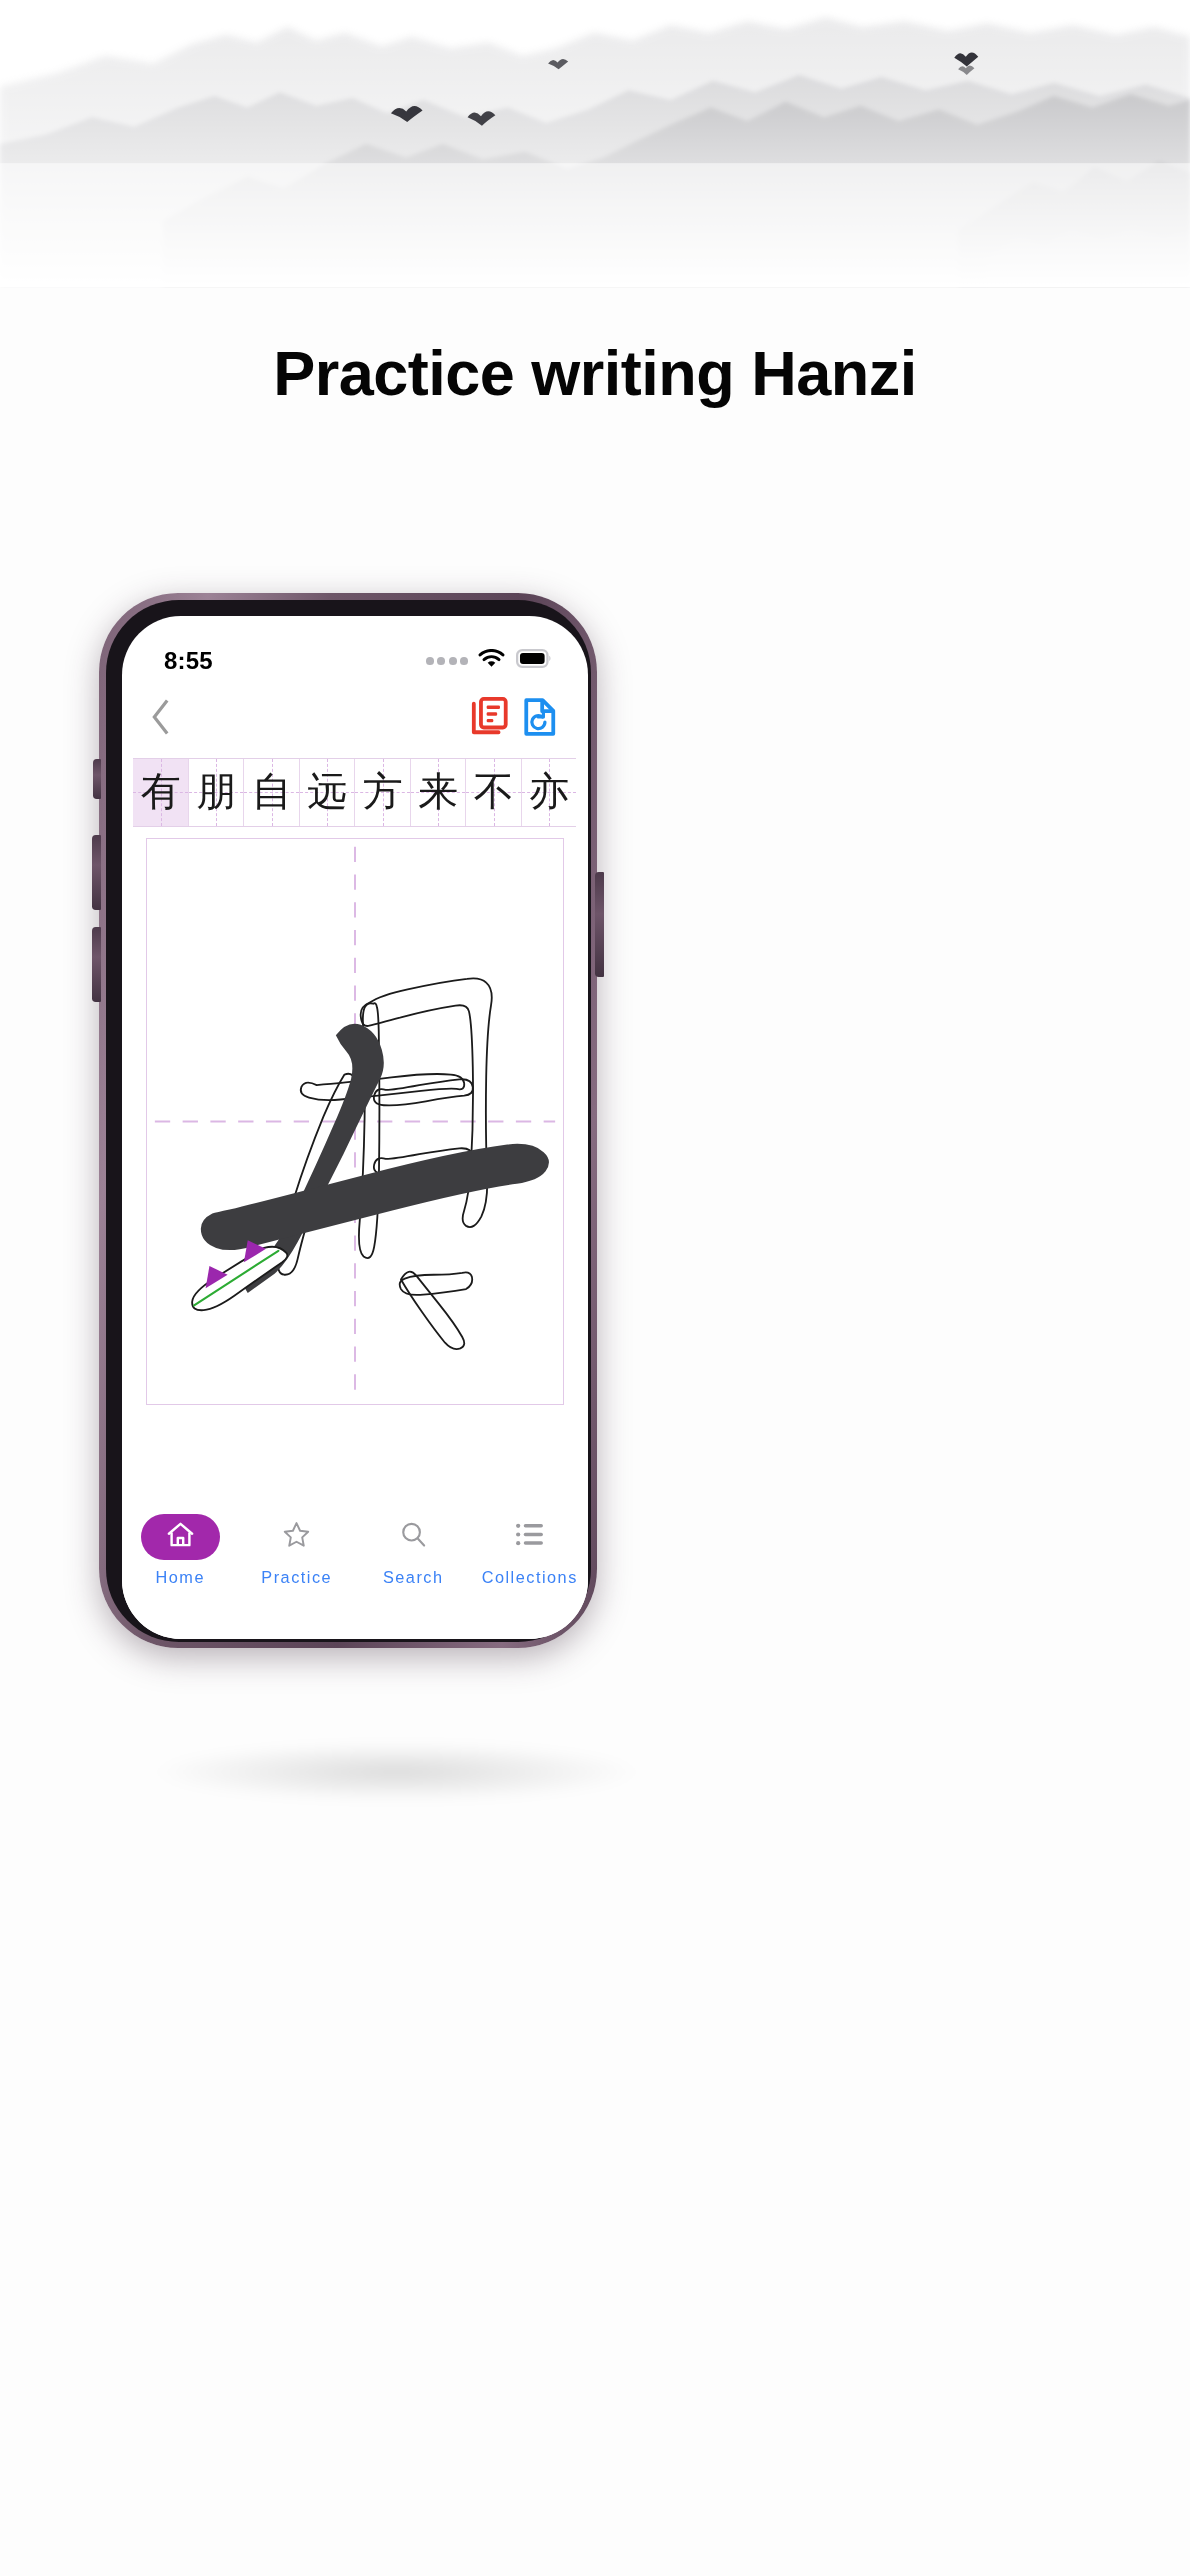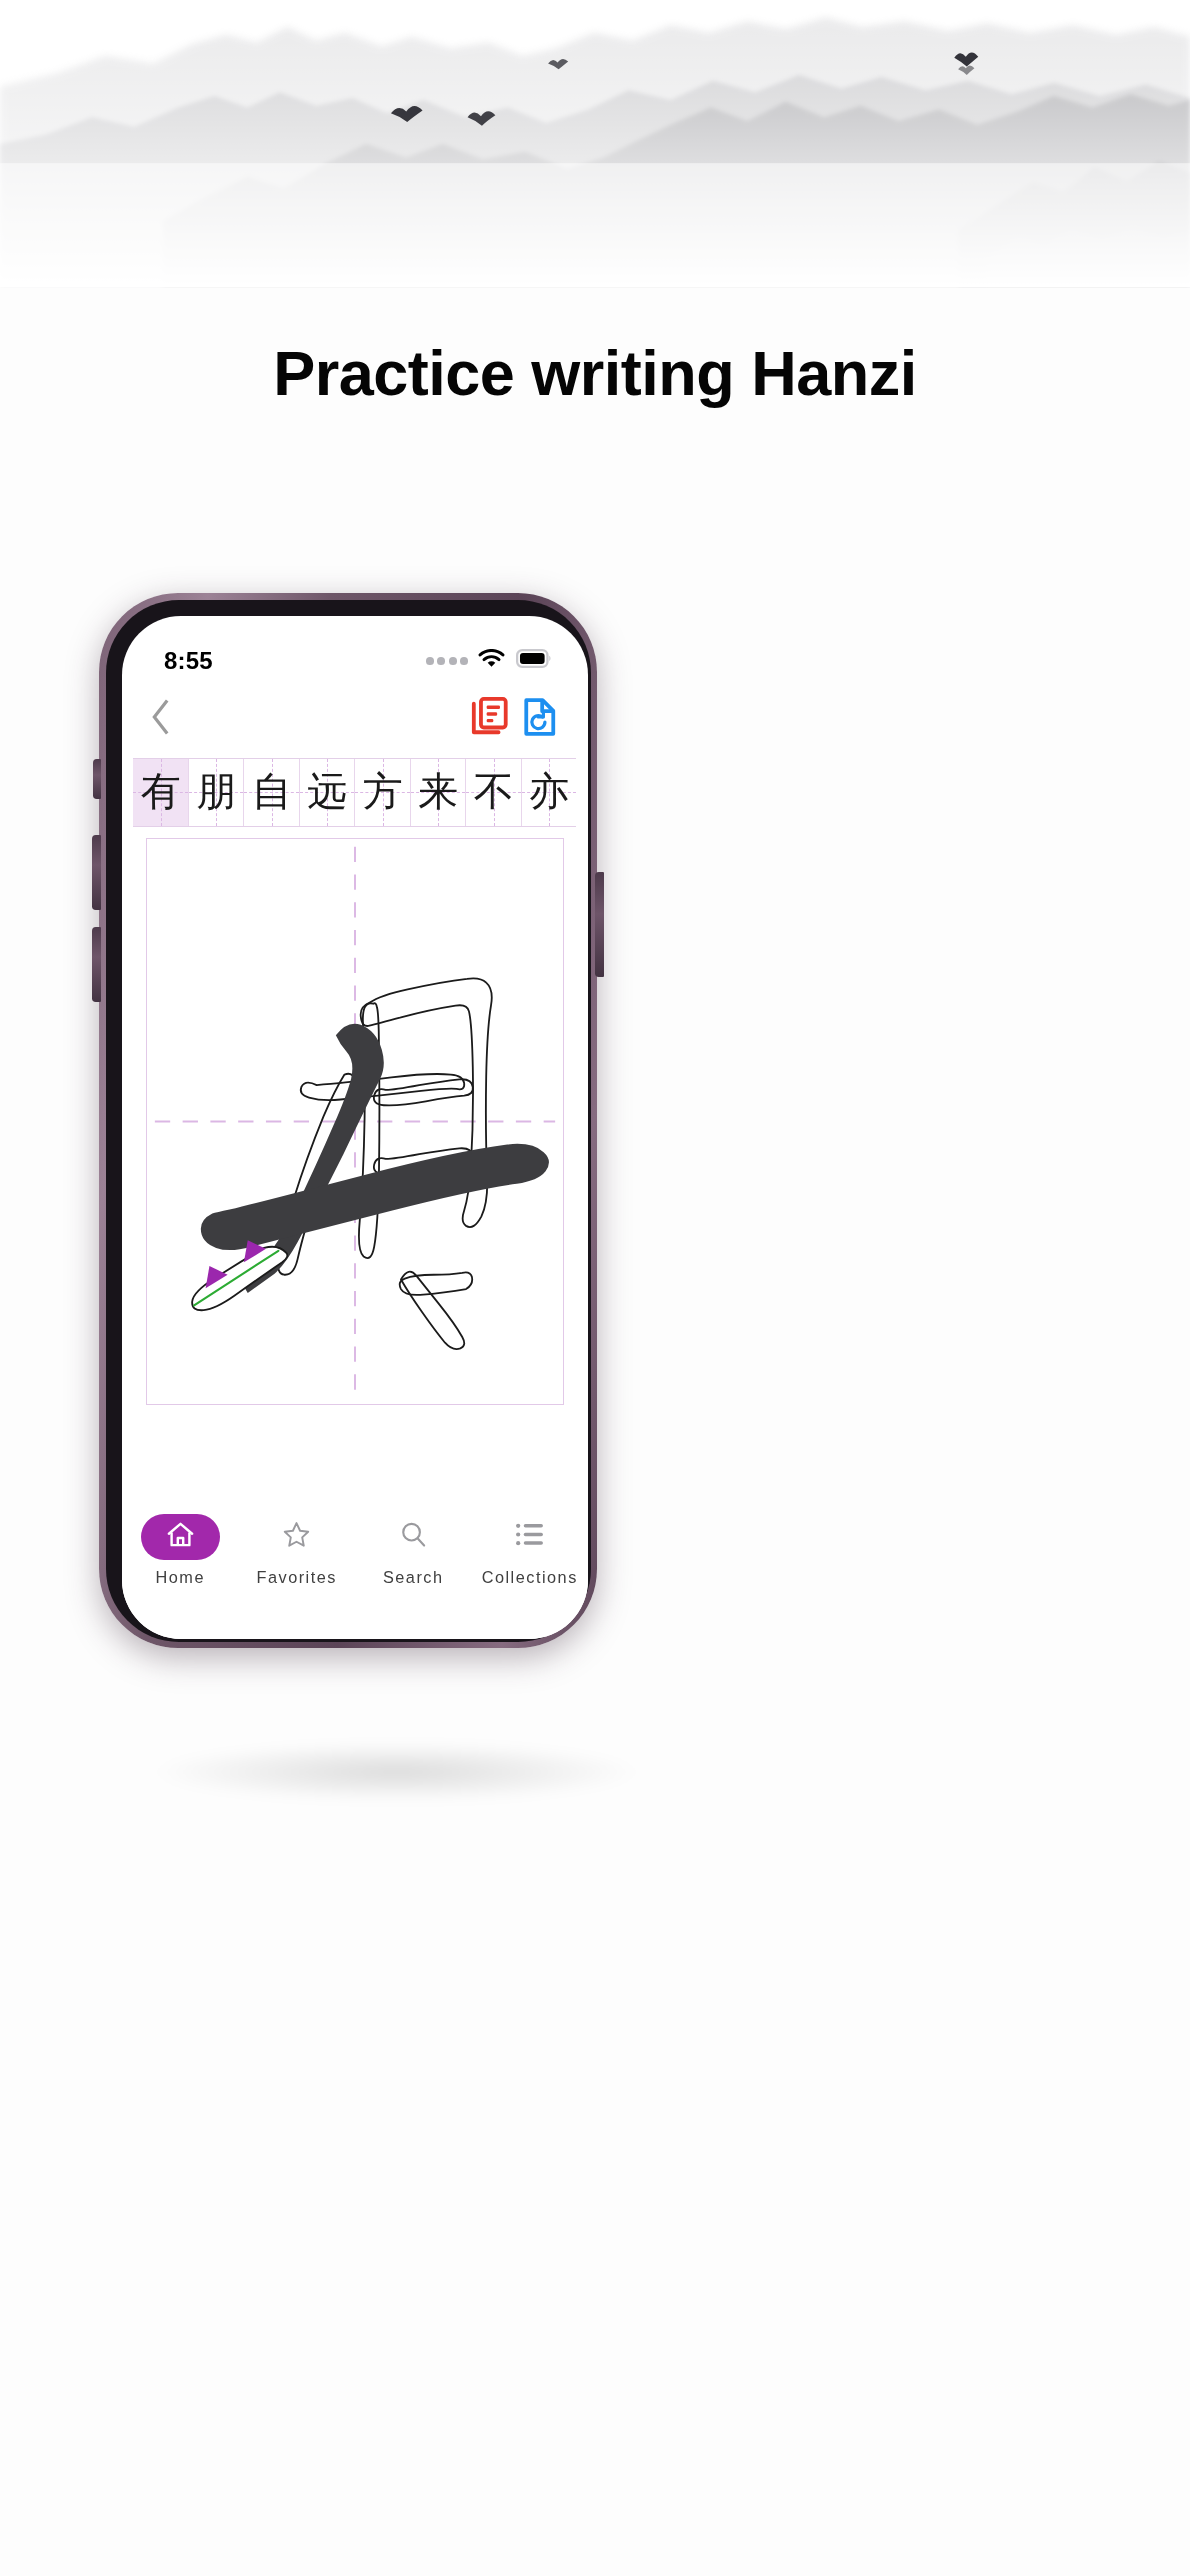--- a/index.html
+++ b/index.html
@@ -250,21 +250,21 @@
     width: 79px; height: 46px;
     border-radius: 23px;
     display: flex;
     align-items: center;
     justify-content: center;
   }
   .tabitem.active .tab-iconwrap { background: #a228ab; }
   .tab-label {
     font-size: 16.3px;
     letter-spacing: 1.5px;
-    color: #404040;
+    color: #3b82f6;
     font-family: "Liberation Sans", sans-serif;
   }
   .home-indicator {
     position: absolute;
     bottom: 11.5px;
     left: 50%;
     transform: translateX(-50%);
     width: 142px; height: 5.8px;
     border-radius: 2.9px;
     background: #11111140;
@@ -530,21 +530,21 @@
             </div>
 
             <div class="tabitem">
               <span class="tab-iconwrap">
                 <span>
                   <svg width="29" height="29" viewBox="0 0 30 30" fill="none" xmlns="http://www.w3.org/2000/svg">
                     <path d="M15 3.2l3.7 7.9 8.4 1-6.2 5.9 1.6 8.6L15 22.5 7.5 26.6l1.6-8.6-6.2-5.9 8.4-1L15 3.2z" stroke="#9a9a9e" stroke-width="2" stroke-linejoin="round"></path>
                   </svg>
                 </span>
               </span>
-              <span class="tab-label">Favorites</span>
+              <span class="tab-label">Practice</span>
             </div>
 
             <div class="tabitem">
               <span class="tab-iconwrap">
                 <span>
                   <svg width="29" height="29" viewBox="0 0 30 30" fill="none" xmlns="http://www.w3.org/2000/svg">
                     <circle cx="13" cy="12.6" r="8.6" stroke="#9a9a9e" stroke-width="2.2"></circle>
                     <path d="M19.4 19.2L26 26.4" stroke="#9a9a9e" stroke-width="2.2" stroke-linecap="round"></path>
                   </svg>
                 </span>

